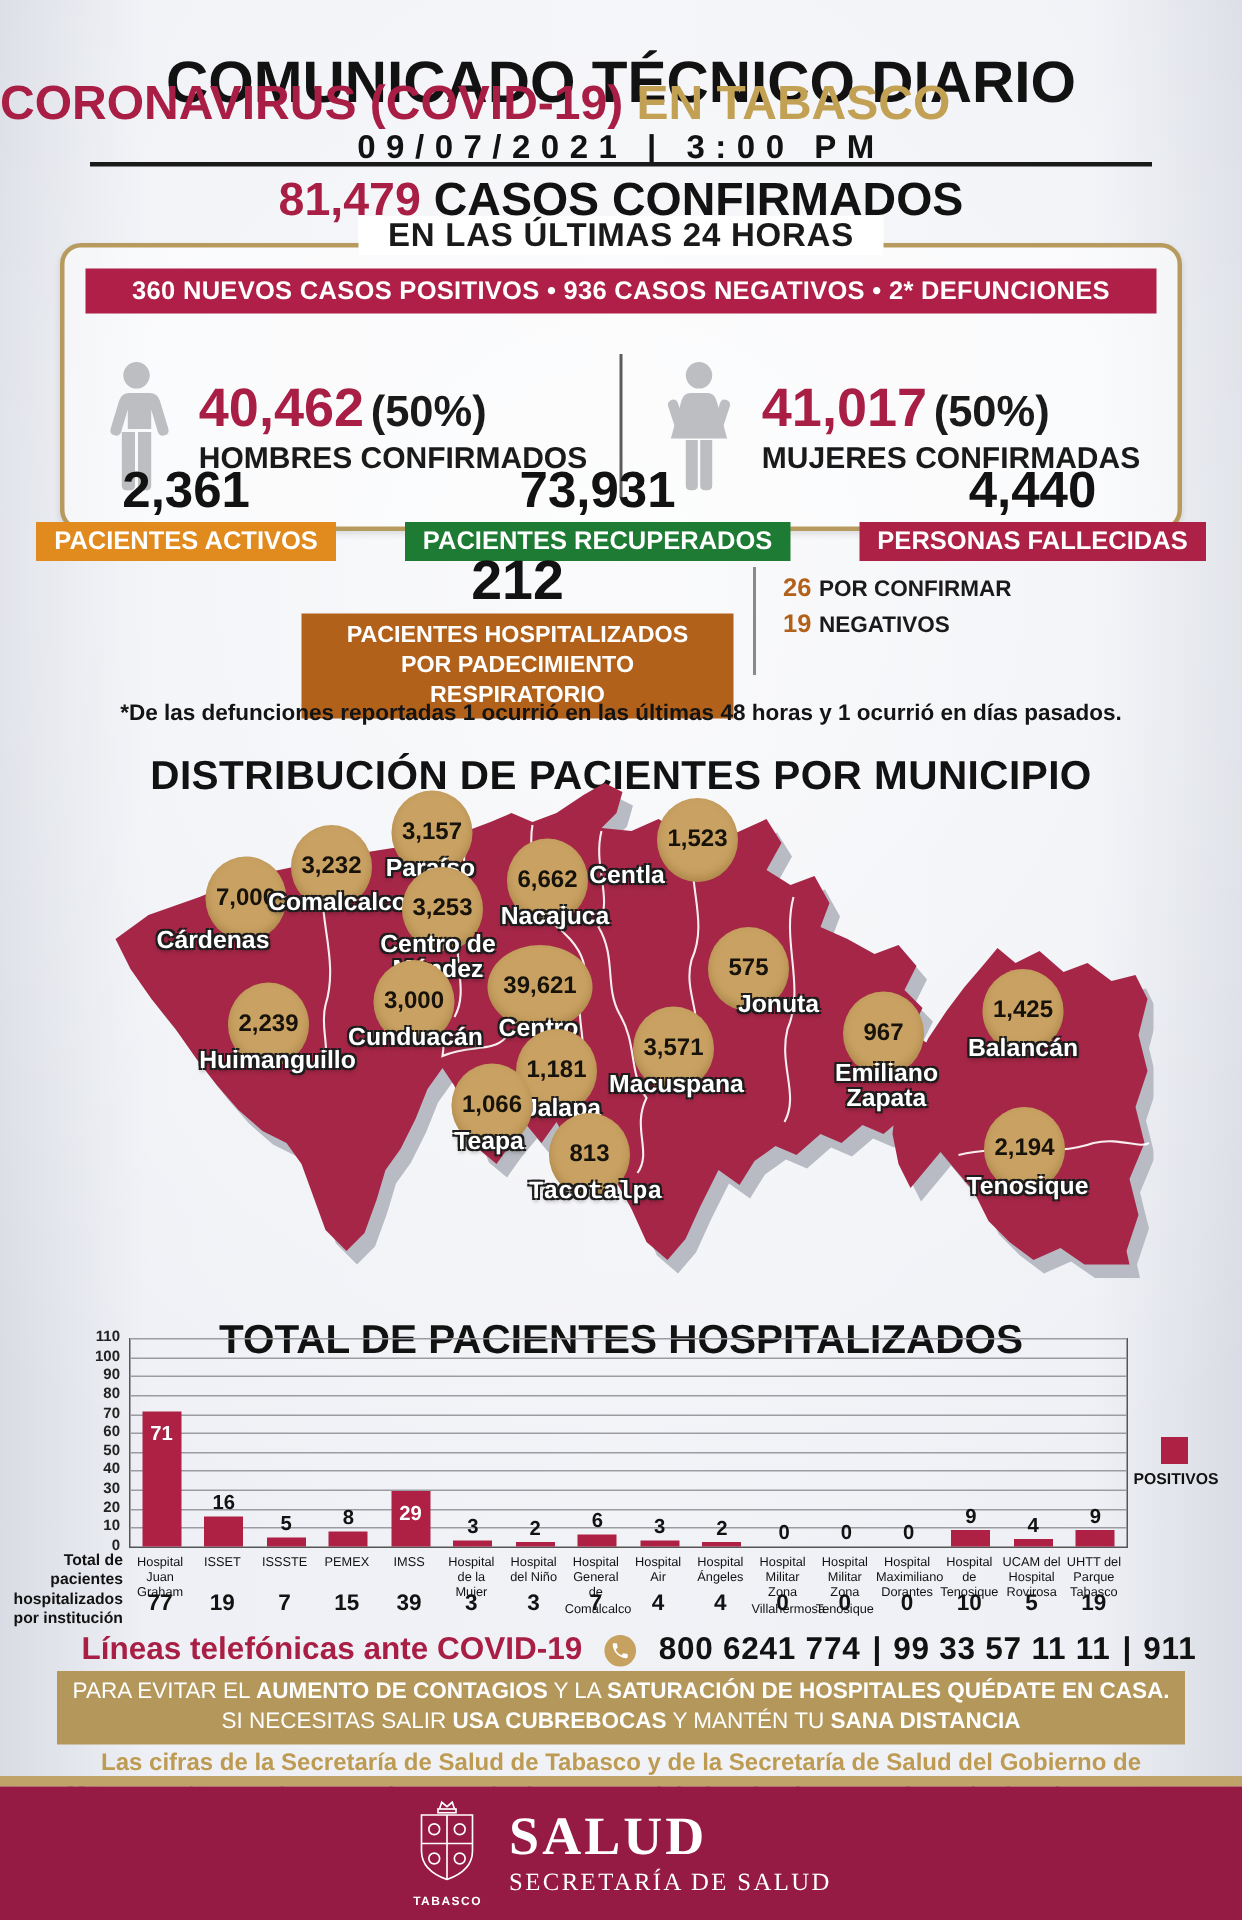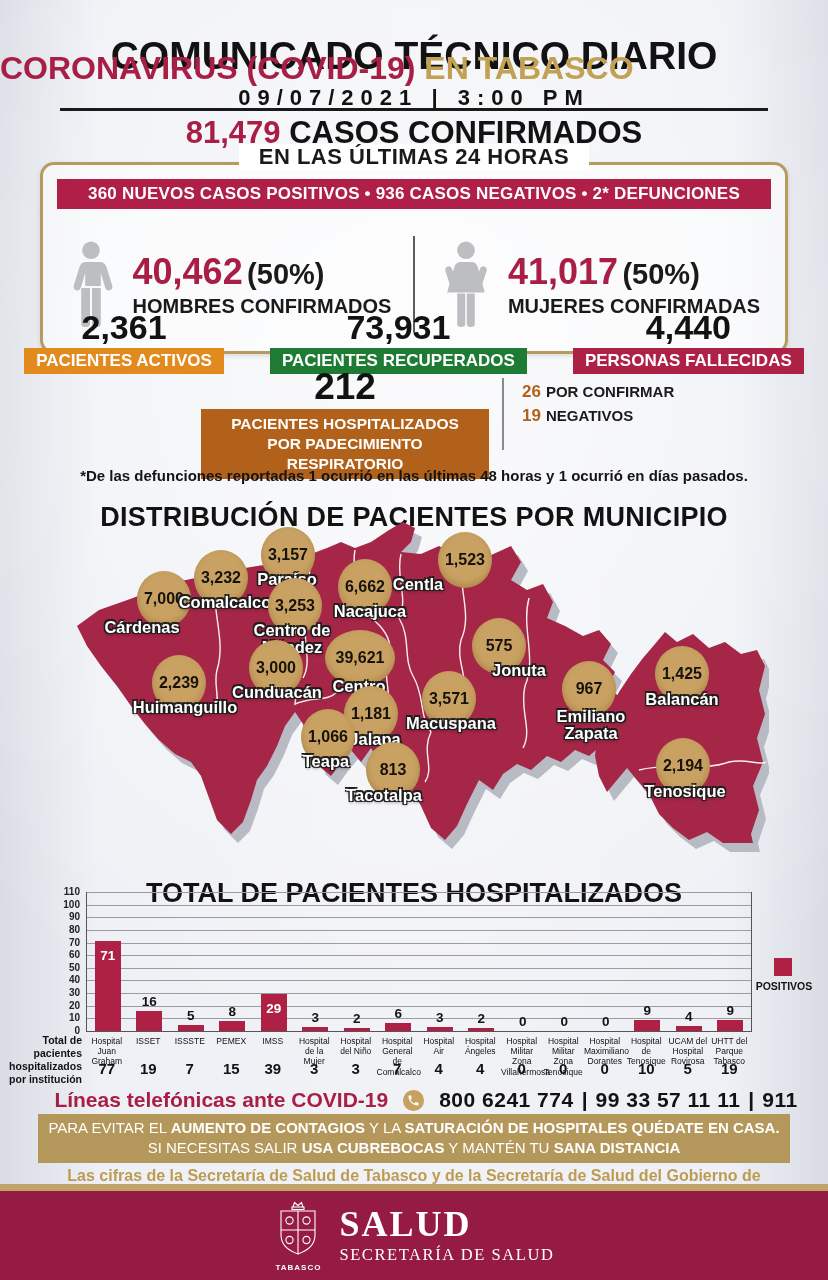--- a/index.html
+++ b/index.html
@@ -223,21 +223,21 @@
       <div class="m-name" style="left: 126px; top: 189px;">Huimanguillo</div>
       <div class="m-num" style="left: 440px; top: 128px; width: 54px; height: 56px; background: rgb(201, 162, 99);">575</div>
       <div class="m-name" style="left: 444px; top: 152px; margin-left: 16px;">Jonuta</div>
       <div class="m-num" style="left: 390px; top: 181px; width: 54px; height: 56px; background: rgb(201, 162, 99);">3,571</div>
       <div class="m-name" style="left: 392px; top: 205px;">Macuspana</div>
       <div class="m-num" style="left: 312px; top: 196px; width: 54px; height: 56px; background: rgb(201, 162, 99);">1,181</div>
       <div class="m-name" style="left: 316px; top: 221px;">Jalapa</div>
       <div class="m-num" style="left: 269px; top: 219px; width: 54px; height: 56px; background: rgb(201, 162, 99);">1,066</div>
       <div class="m-name" style="left: 267px; top: 243px;">Teapa</div>
       <div class="m-num" style="left: 334px; top: 252px; width: 54px; height: 56px; background: rgb(201, 162, 99);">813</div>
-      <div class="m-name" style="left: 325px; top: 277px;">Tacotalpa</div>
+      <div class="m-name" style="left: 338px; top: 277px; font-family: Liberation Mono, monospace;">Tacotalpa</div>
       <div class="m-num" style="left: 530px; top: 171px; width: 54px; height: 56px; background: rgb(201, 162, 99);">967</div>
       <div class="m-name" style="left: 532px; top: 206px;">Emiliano
 Zapata</div>
       <div class="m-num" style="left: 623px; top: 156px; width: 54px; height: 56px; background: rgb(201, 162, 99);">1,425</div>
       <div class="m-name" style="left: 623px; top: 181px;">Balancán</div>
       <div class="m-num" style="left: 624px; top: 248px; width: 54px; height: 56px; background: rgb(201, 162, 99);">2,194</div>
       <div class="m-name" style="left: 626px; top: 273px;">Tenosique</div>
     </div>
 
   <h2 class="abs chart-title">TOTAL DE PACIENTES HOSPITALIZADOS</h2>

